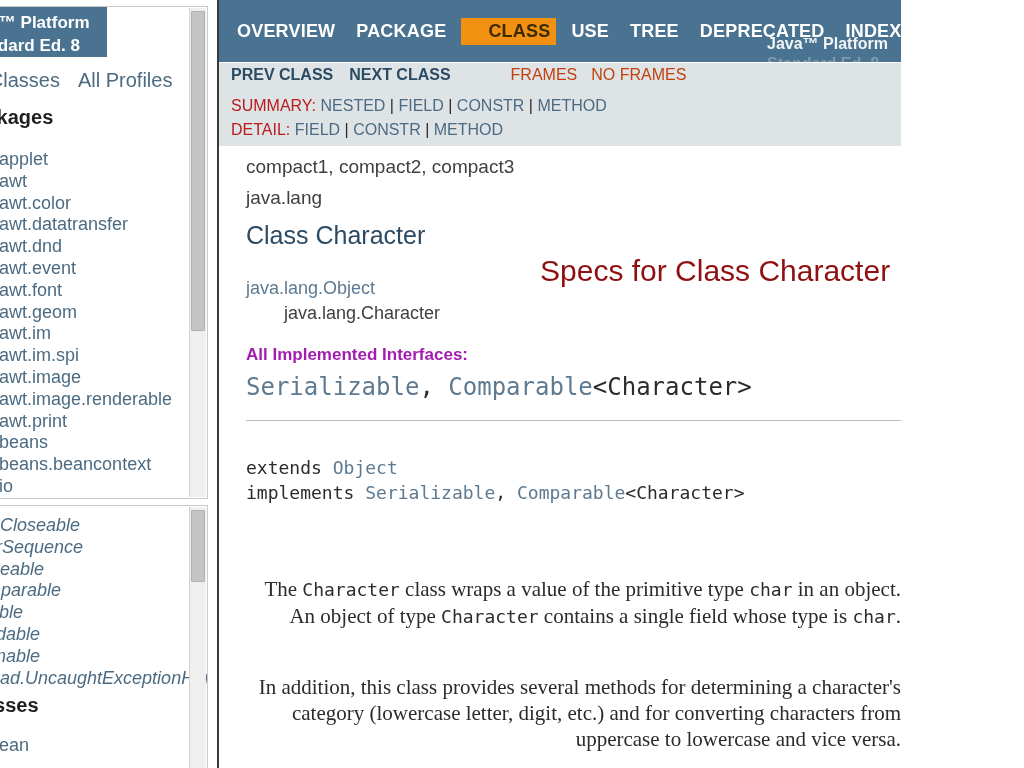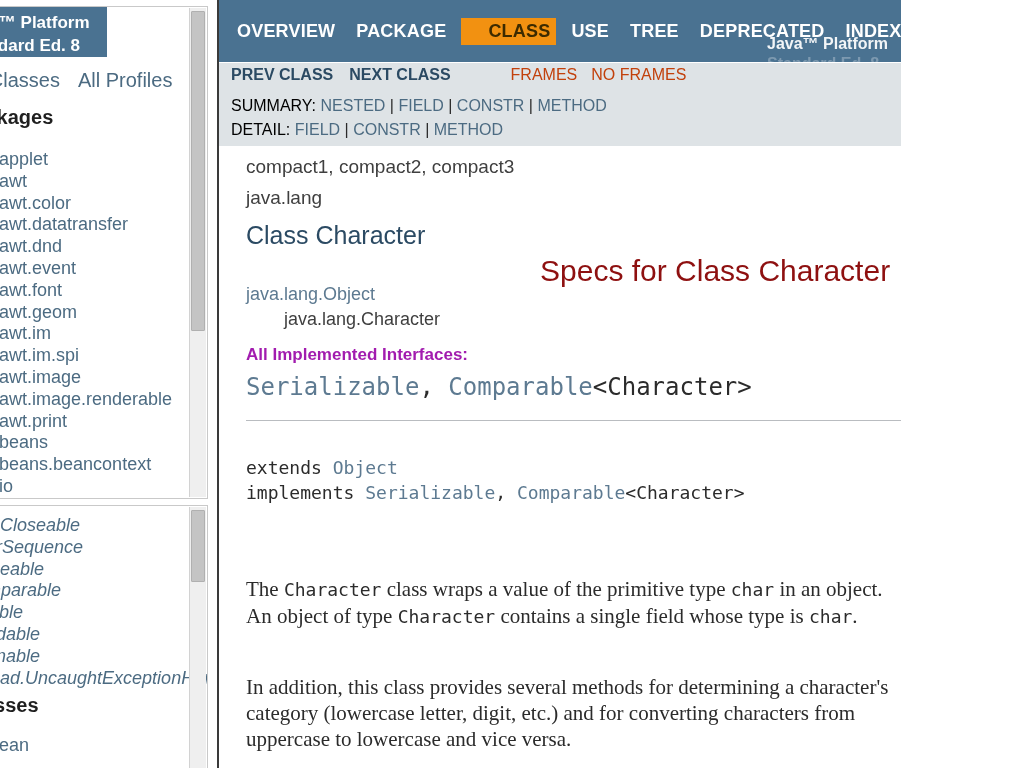--- a/index.html
+++ b/index.html
@@ -136,40 +136,40 @@
     color: #2b4a63; font-weight: bold; margin-right: 16px;
   }
   #subnav-row1 .frames-gap { display:inline-block; width: 44px; }
   #subnav-row1 .light { color: #c2410c; margin-right: 14px; }
   .subnav-detail {
     position: absolute; left: 12px;
     font-size: 16px; color: #2b4a63; white-space: nowrap;
   }
   #subnav-row2 { top: 34px; }
   #subnav-row3 { top: 58px; }
-  .subnav-detail .lbl { color: #000000; }
+  .subnav-detail .lbl { color: #b91c1c; }
   .subnav-detail a { color: #4c6b82; text-decoration: none; }
   .subnav-detail .sep { color: #2b2b2b; }
 
   
   #docbody { position: absolute; left: 0; top: 145px; width: 805px; }
   .subtitle {
     position: absolute; left: 27px; font-size: 19px; color: #3f3f3f;
     white-space: nowrap;
   }
   #profiles-line { top: 11px; }
   #package-line  { top: 42px; }
   #class-title {
     position: absolute; left: 27px; top: 76px;
     font-size: 25px; font-weight: normal; color: #2b4a63; white-space: nowrap;
   }
   #inherit-tree {
     position: absolute; left: 27px; top: 133px; font-size: 18px;
   }
-  #inherit-tree .l0 { color: #5d7a91; margin-top: 6px; }
+  #inherit-tree .l0 { color: #5d7a91; }
   #inherit-tree .l1 { margin-left: 38px; color: #3f3f3f; margin-top: 4px; }
   #impl-heading {
     position: absolute; left: 27px; top: 200px;
     font-size: 17px; font-weight: bold; color: #a21caf; white-space: nowrap;
   }
   #impl-list {
     position: absolute; left: 27px; top: 228px;
     font-family: "DejaVu Sans Mono", monospace; font-size: 24px; color: #2b2b2b;
     white-space: nowrap;
   }
@@ -179,23 +179,24 @@
     border-top: 1px solid #b9bcc0;
   }
   #declaration {
     position: absolute; left: 27px; top: 310px;
     font-family: "DejaVu Sans Mono", monospace; font-size: 18px;
     line-height: 25px; color: #2b2b2b; white-space: nowrap;
   }
   #declaration .lnk { color: #5d7a91; }
   #declaration .bold { font-weight: bold; color: #1f1f1f; }
   .para {
-    position: absolute; left: 27px; width: 648px;
+    position: absolute; left: 34px; width: 648px;
     font-family: "Liberation Serif", serif; font-size: 21px; line-height: 26px;
     color: #2b2b2b;
+    text-align: right;
   }
   .para code {
     font-family: "DejaVu Sans Mono", monospace; font-size: 18px; color: #2b2b2b;
   }
   #para-1 { top: 410px; }
   #para-2 { top: 508px; }
 
   
   #annotation {
     position: absolute; left: 540px; top: 254px;

